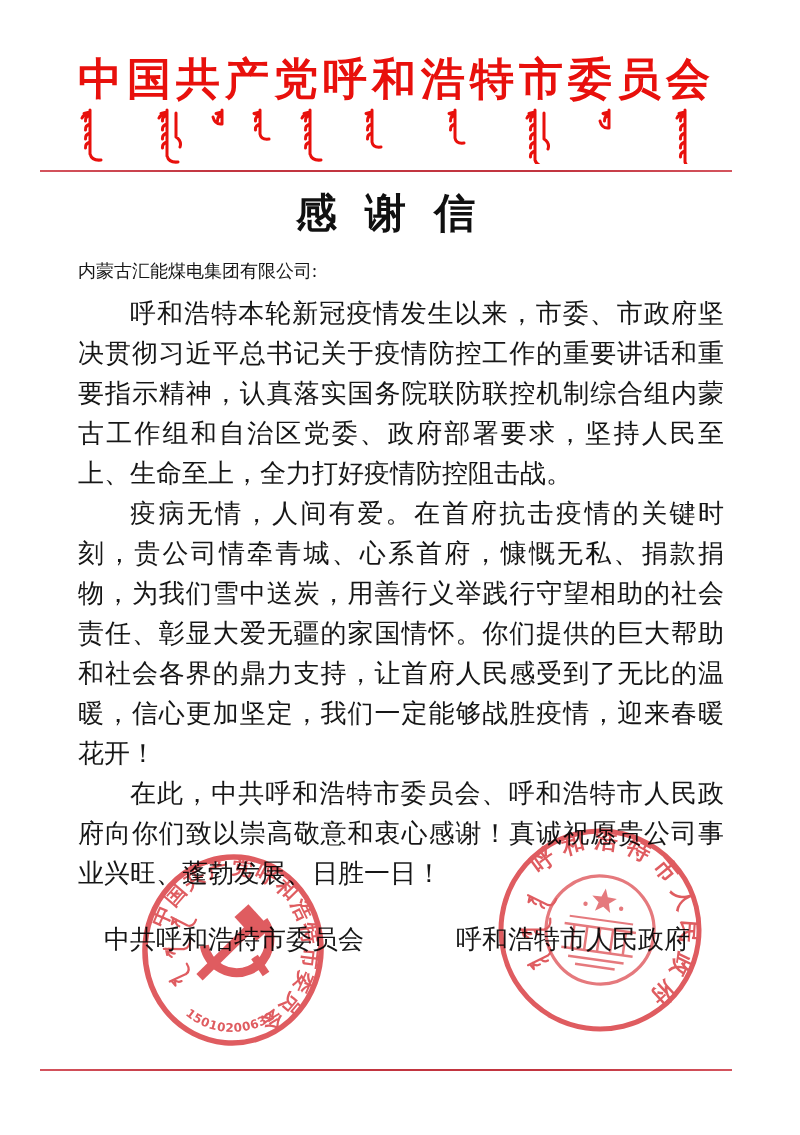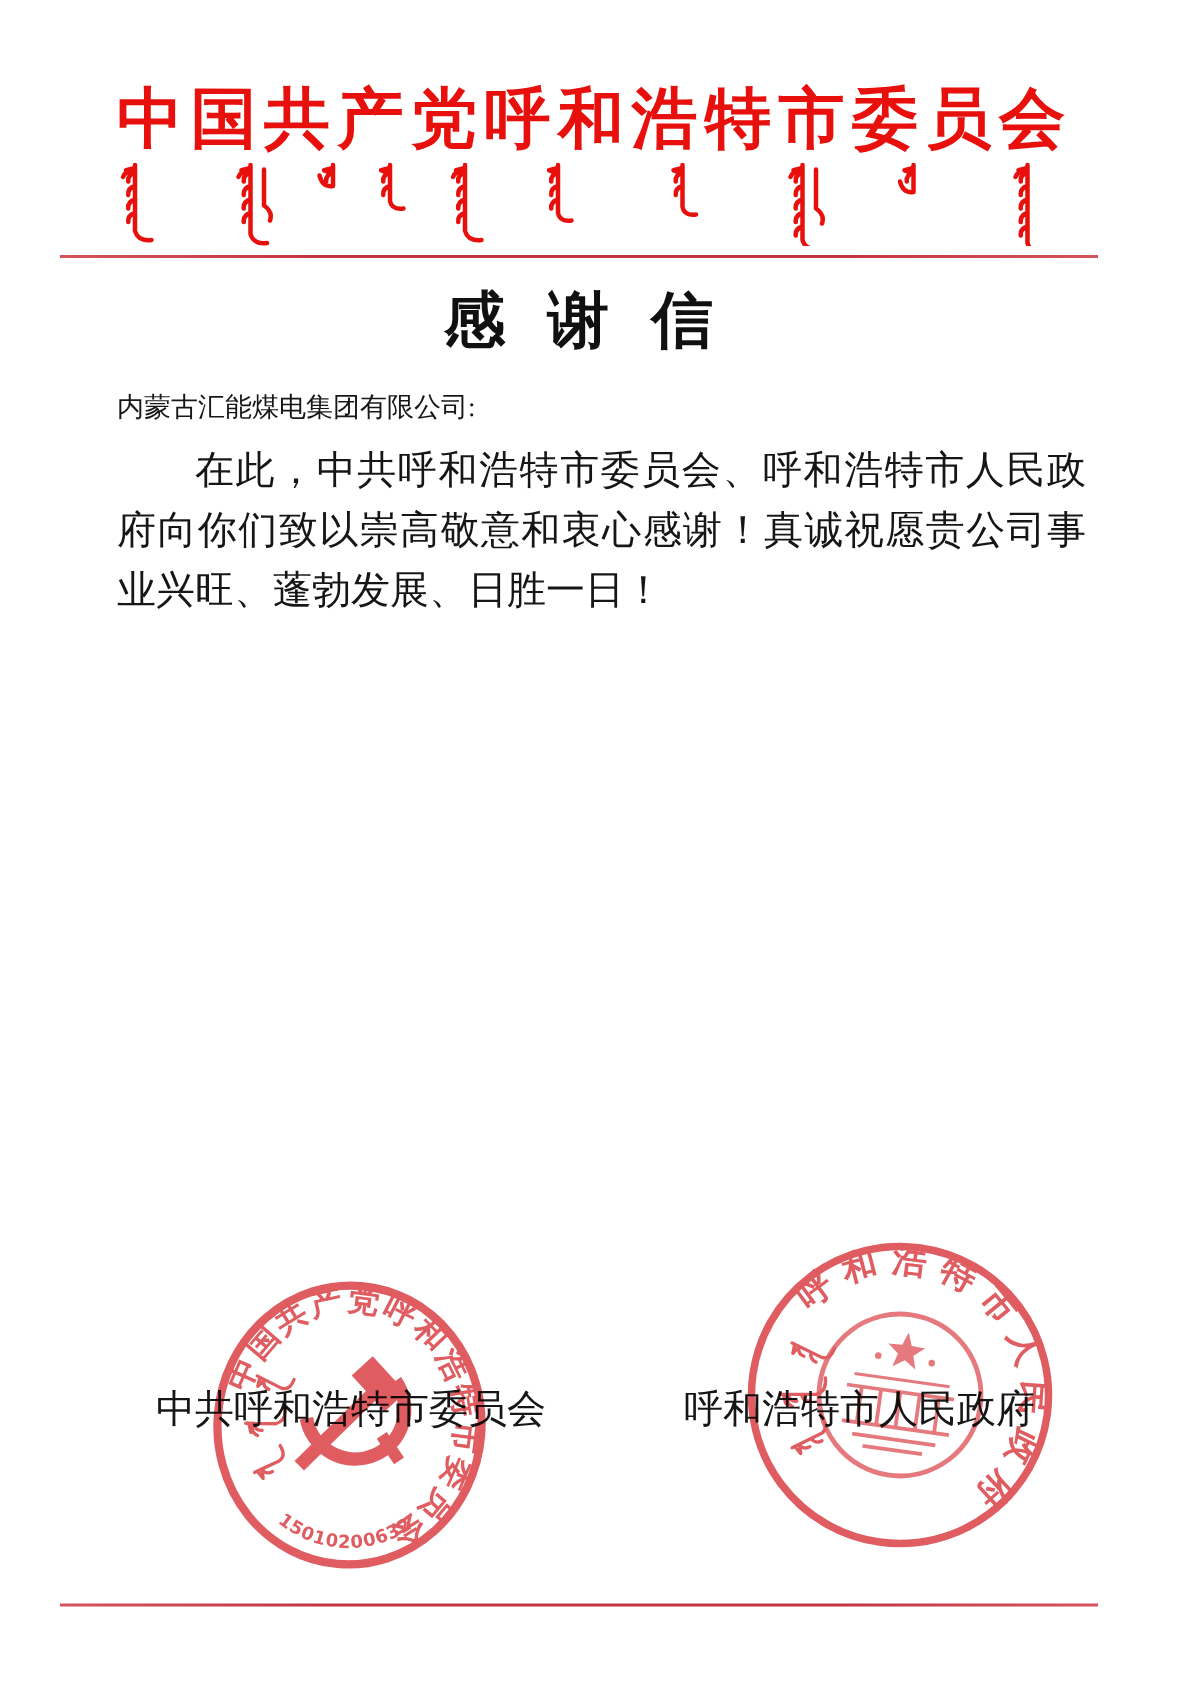--- a/index.html
+++ b/index.html
@@ -61,20 +61,22 @@
       <path class="mongol-stroke" d="M0,2 L0,20 M0,7 q-5,1.5 -4.5,6 M0,4 l-6,1.5 6,2 M0,20 q-7,1 -9,-7" transform="translate(531,4)"></path>
       <path class="mongol-stroke" d="M0,2 L0,54 M0,7 q-5,1.5 -4.5,6 M0,16 q-5,1.5 -4.5,6 M0,25 q-5,1.5 -4.5,6 M0,34 q-5,1.5 -4.5,6 M0,43 q-5,1.5 -4.5,6 M0,4 l-6,1.5 6,2 M0,54 q2,7 11,6 M0,7 q-6,-2 -8,3" transform="translate(607,4)"></path>
     </svg>
 
   <div class="rule rule-top"></div>
 
   <div class="doc-title">感 谢 信</div>
   <div class="salutation">内蒙古汇能煤电集团有限公司:</div>
 
   <div class="body-text">
+    <p>呼和浩特本轮新冠疫情发生以来，市委、市政府坚决贯彻习近平总书记关于疫情防控工作的重要讲话和重要指示精神，认真落实国务院联防联控机制综合组内蒙古工作组和自治区党委、政府部署要求，坚持人民至上、生命至上，全力打好疫情防控阻击战。</p>
+    <p>疫病无情，人间有爱。在首府抗击疫情的关键时刻，贵公司情牵青城、心系首府，慷慨无私、捐款捐物，为我们雪中送炭，用善行义举践行守望相助的社会责任、彰显大爱无疆的家国情怀。你们提供的巨大帮助和社会各界的鼎力支持，让首府人民感受到了无比的温暖，信心更加坚定，我们一定能够战胜疫情，迎来春暖花开！</p>
     <p>在此，中共呼和浩特市委员会、呼和浩特市人民政府向你们致以崇高敬意和衷心感谢！真诚祝愿贵公司事业兴旺、蓬勃发展、日胜一日！</p>
   </div>
 
   <div class="sig sig-left">中共呼和浩特市委员会</div>
   <div class="sig sig-right">呼和浩特市人民政府</div>
 
   <svg class="seal seal-party" width="186" height="196" viewBox="0 0 186 196">
     <ellipse class="seal-stroke" cx="93" cy="98" rx="88" ry="93" stroke-width="5.5"></ellipse>
     <defs>
       <path id="p-ring" d="M23,85 A71,76 0 1 1 115,170"></path>

